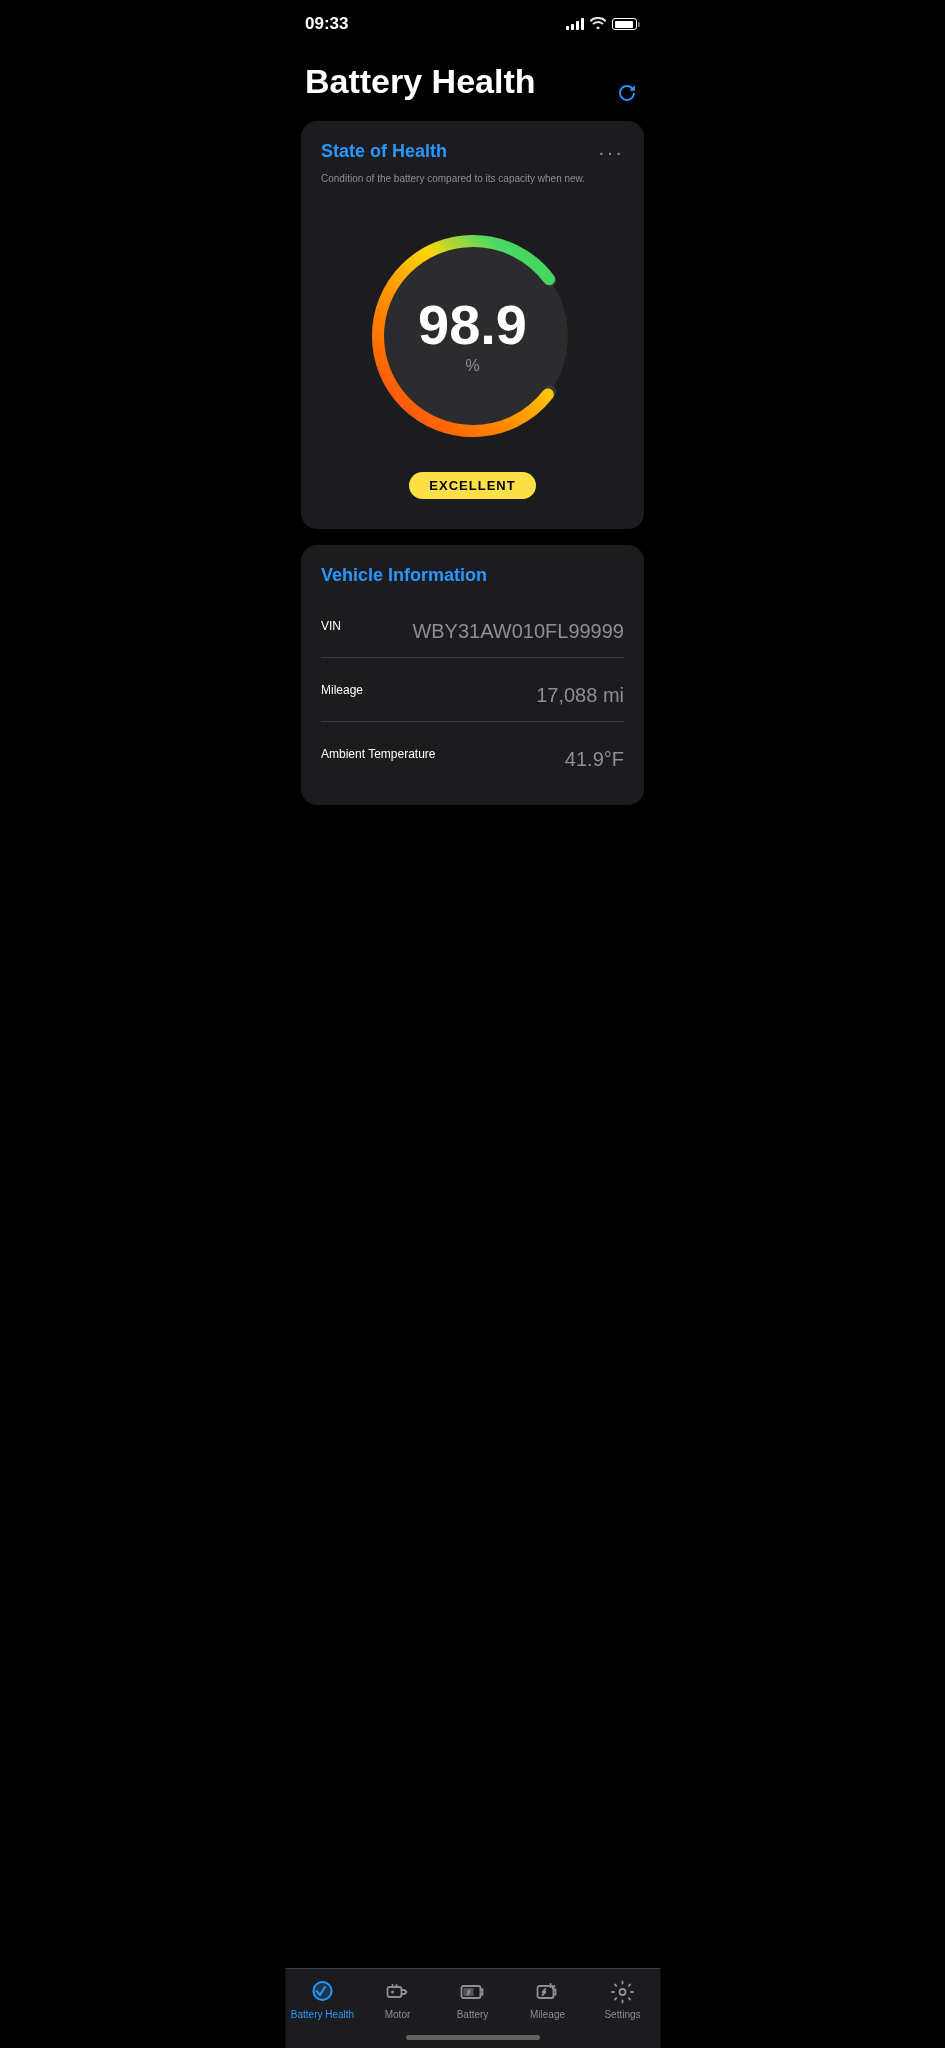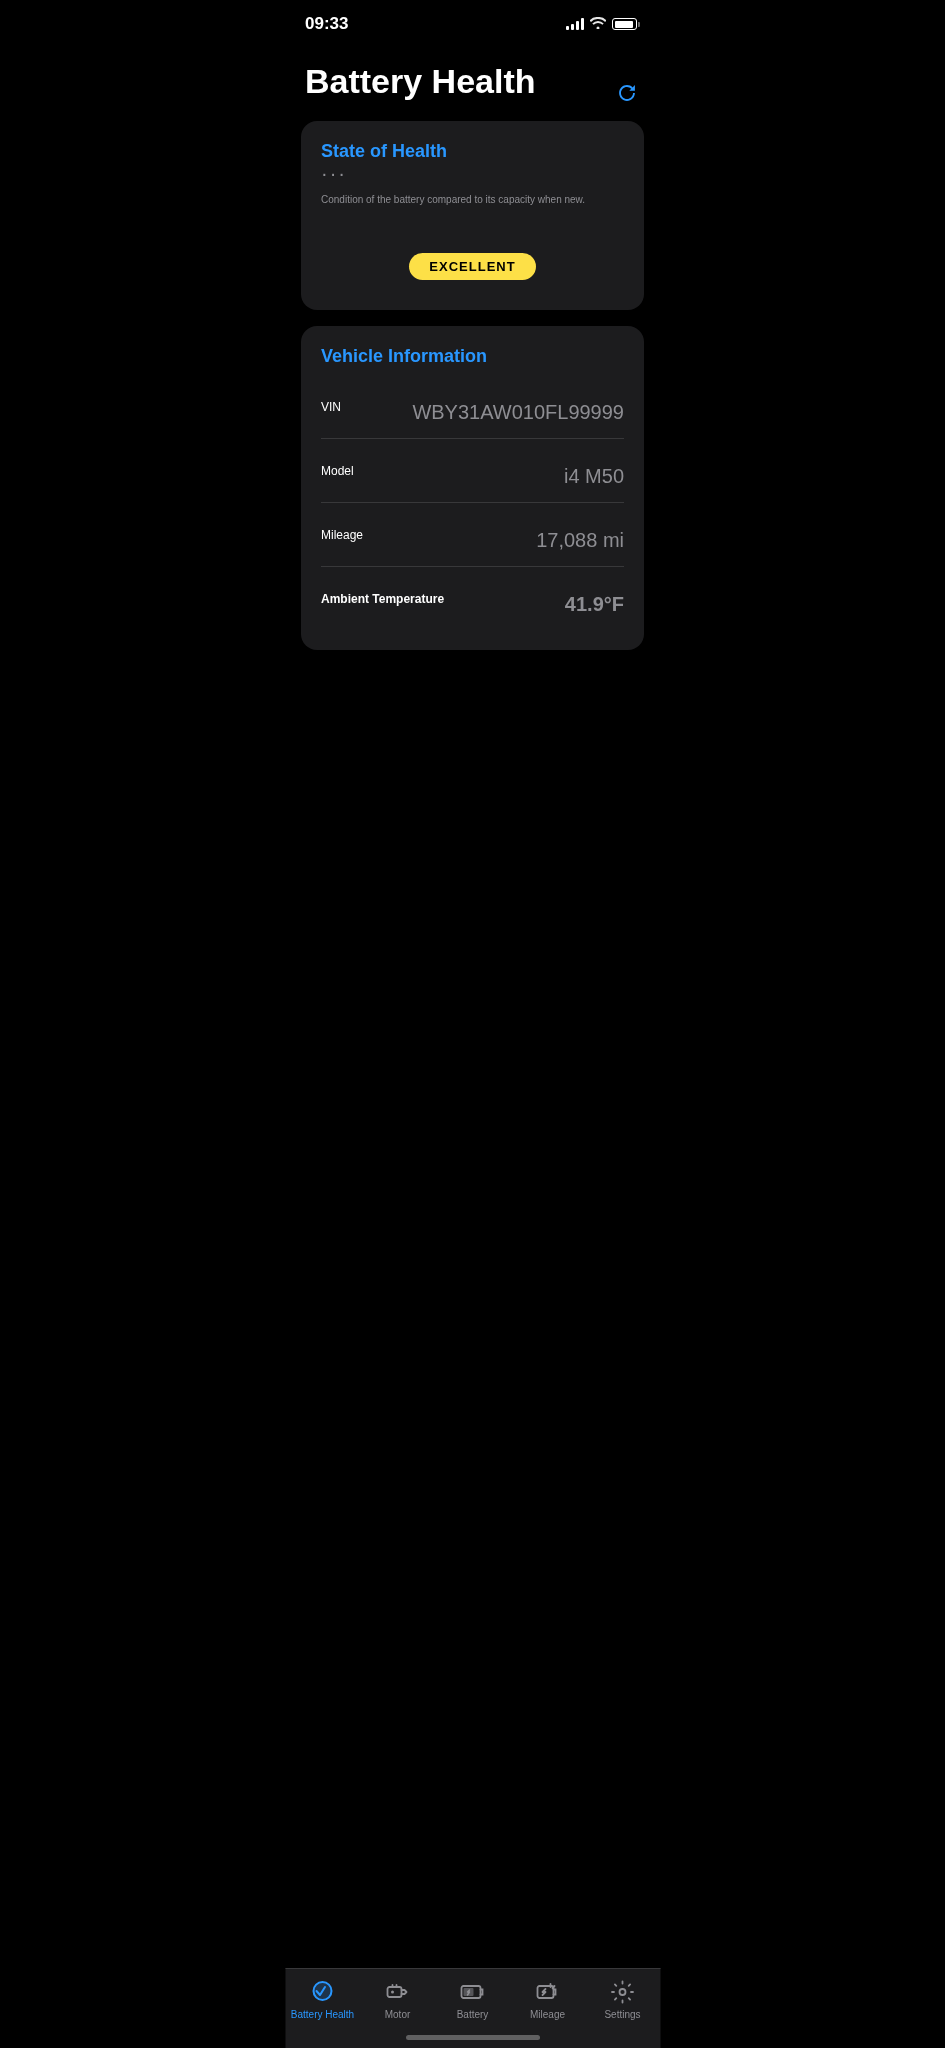--- a/index.html
+++ b/index.html
@@ -110,21 +110,20 @@
       padding: 20px;
       margin-bottom: 16px;
     }
 
     
     .card-header {
       display: flex;
       justify-content: space-between;
       align-items: flex-start;
       margin-bottom: 8px;
-      flex-direction: column;
     }
     .card-title {
       font-size: 18px;
       font-weight: 600;
       color: #2997ff;
     }
     .card-menu {
       color: #8e8e93;
       font-size: 20px;
       cursor: pointer;
@@ -186,21 +185,20 @@
     
     .info-row {
       display: flex;
       justify-content: space-between;
       align-items: center;
       padding: 14px 0;
       border-bottom: 0.5px solid #38383a;
     }
     .info-row:last-child {
       border-bottom: none;
-      font-weight: bold;
     }
     .info-label {
       font-size: 12px;
       color: #fff;
     }
     .info-value {
       font-size: 20px;
       color: #8e8e93;
       margin-top: 12px;
     }
@@ -292,37 +290,59 @@
   <h1 class="page-title">Battery Health</h1>
 
   <div class="card">
     <div class="card-header">
       <span class="card-title">State of Health</span>
       <span class="card-menu">···</span>
     </div>
     <p class="card-subtitle">Condition of the battery compared to its capacity when new.</p>
 
     <div class="gauge-container">
+      <div class="gauge-wrapper">
+        <svg class="gauge-svg" viewBox="0 0 240 240">
+
+          <circle cx="120" cy="120" r="95" fill="#2c2c2e" stroke="none"></circle>
+
+          <circle cx="120" cy="120" r="95" fill="none" stroke="#3a3a3c" stroke-width="12" stroke-dasharray="478 596" stroke-dashoffset="-59" stroke-linecap="round"></circle>
+
+          <circle cx="120" cy="120" r="95" fill="none" stroke="url(#gaugeGradient)" stroke-width="12" stroke-dasharray="472 596" stroke-dashoffset="-63" stroke-linecap="round"></circle>
+
+          <defs>
+            <linearGradient id="gaugeGradient" x1="0%" y1="100%" x2="100%" y2="0%">
+              <stop offset="0%" stop-color="#ff3b30"></stop>
+              <stop offset="20%" stop-color="#ff6b00"></stop>
+              <stop offset="40%" stop-color="#ff9500"></stop>
+              <stop offset="60%" stop-color="#ffd60a"></stop>
+              <stop offset="80%" stop-color="#4cd964"></stop>
+              <stop offset="100%" stop-color="#30d158"></stop>
+            </linearGradient>
+          </defs>
+        </svg>
+
+        <div class="gauge-center">
+          <div class="gauge-value">98.9</div>
+          <div class="gauge-unit">%</div>
+        </div>
+      </div>
 
       <div class="gauge-badge">EXCELLENT</div>
     </div>
   </div>
 
   <div class="card">
     <div class="card-header">
       <span class="card-title">Vehicle Information</span>
     </div>
 
     <div class="info-row">
       <span class="info-label">VIN</span>
       <span class="info-value">WBY31AW010FL99999</span>
-    </div>
-    <div class="info-row">
-      <span class="info-label">Model</span>
-      <span class="info-value">i4 M50</span>
     </div>
     <div class="info-row">
       <span class="info-label">Mileage</span>
       <span class="info-value">17,088 mi</span>
     </div>
     <div class="info-row">
       <span class="info-label">Ambient Temperature</span>
       <span class="info-value">41.9°F</span>
     </div>
   </div>

